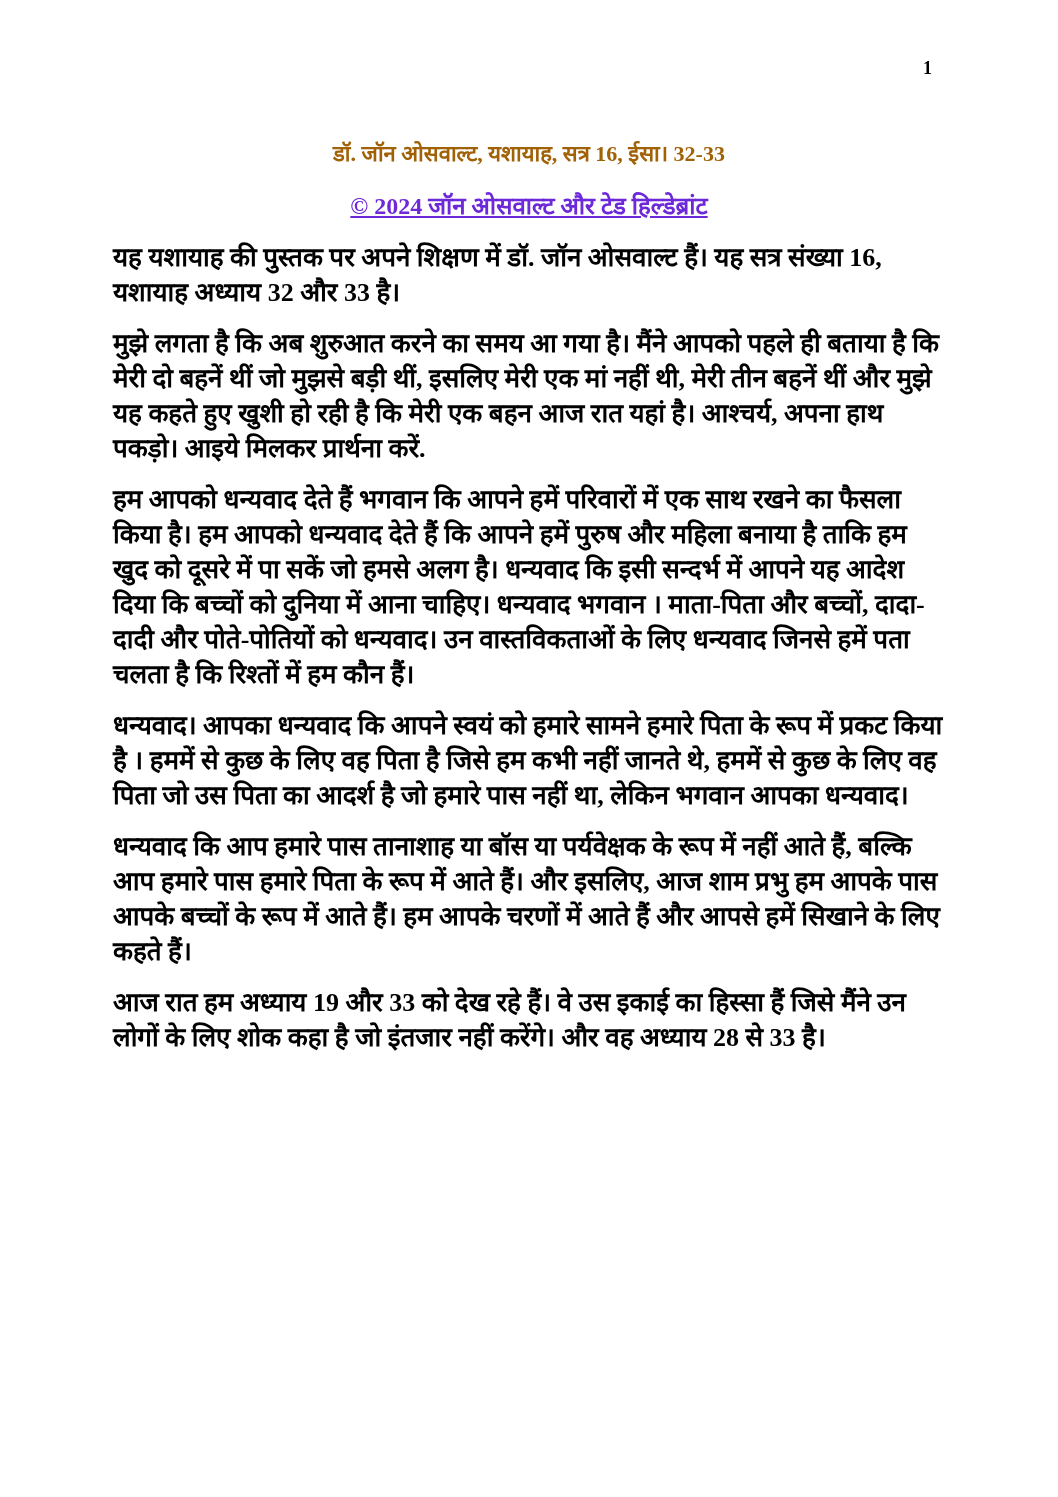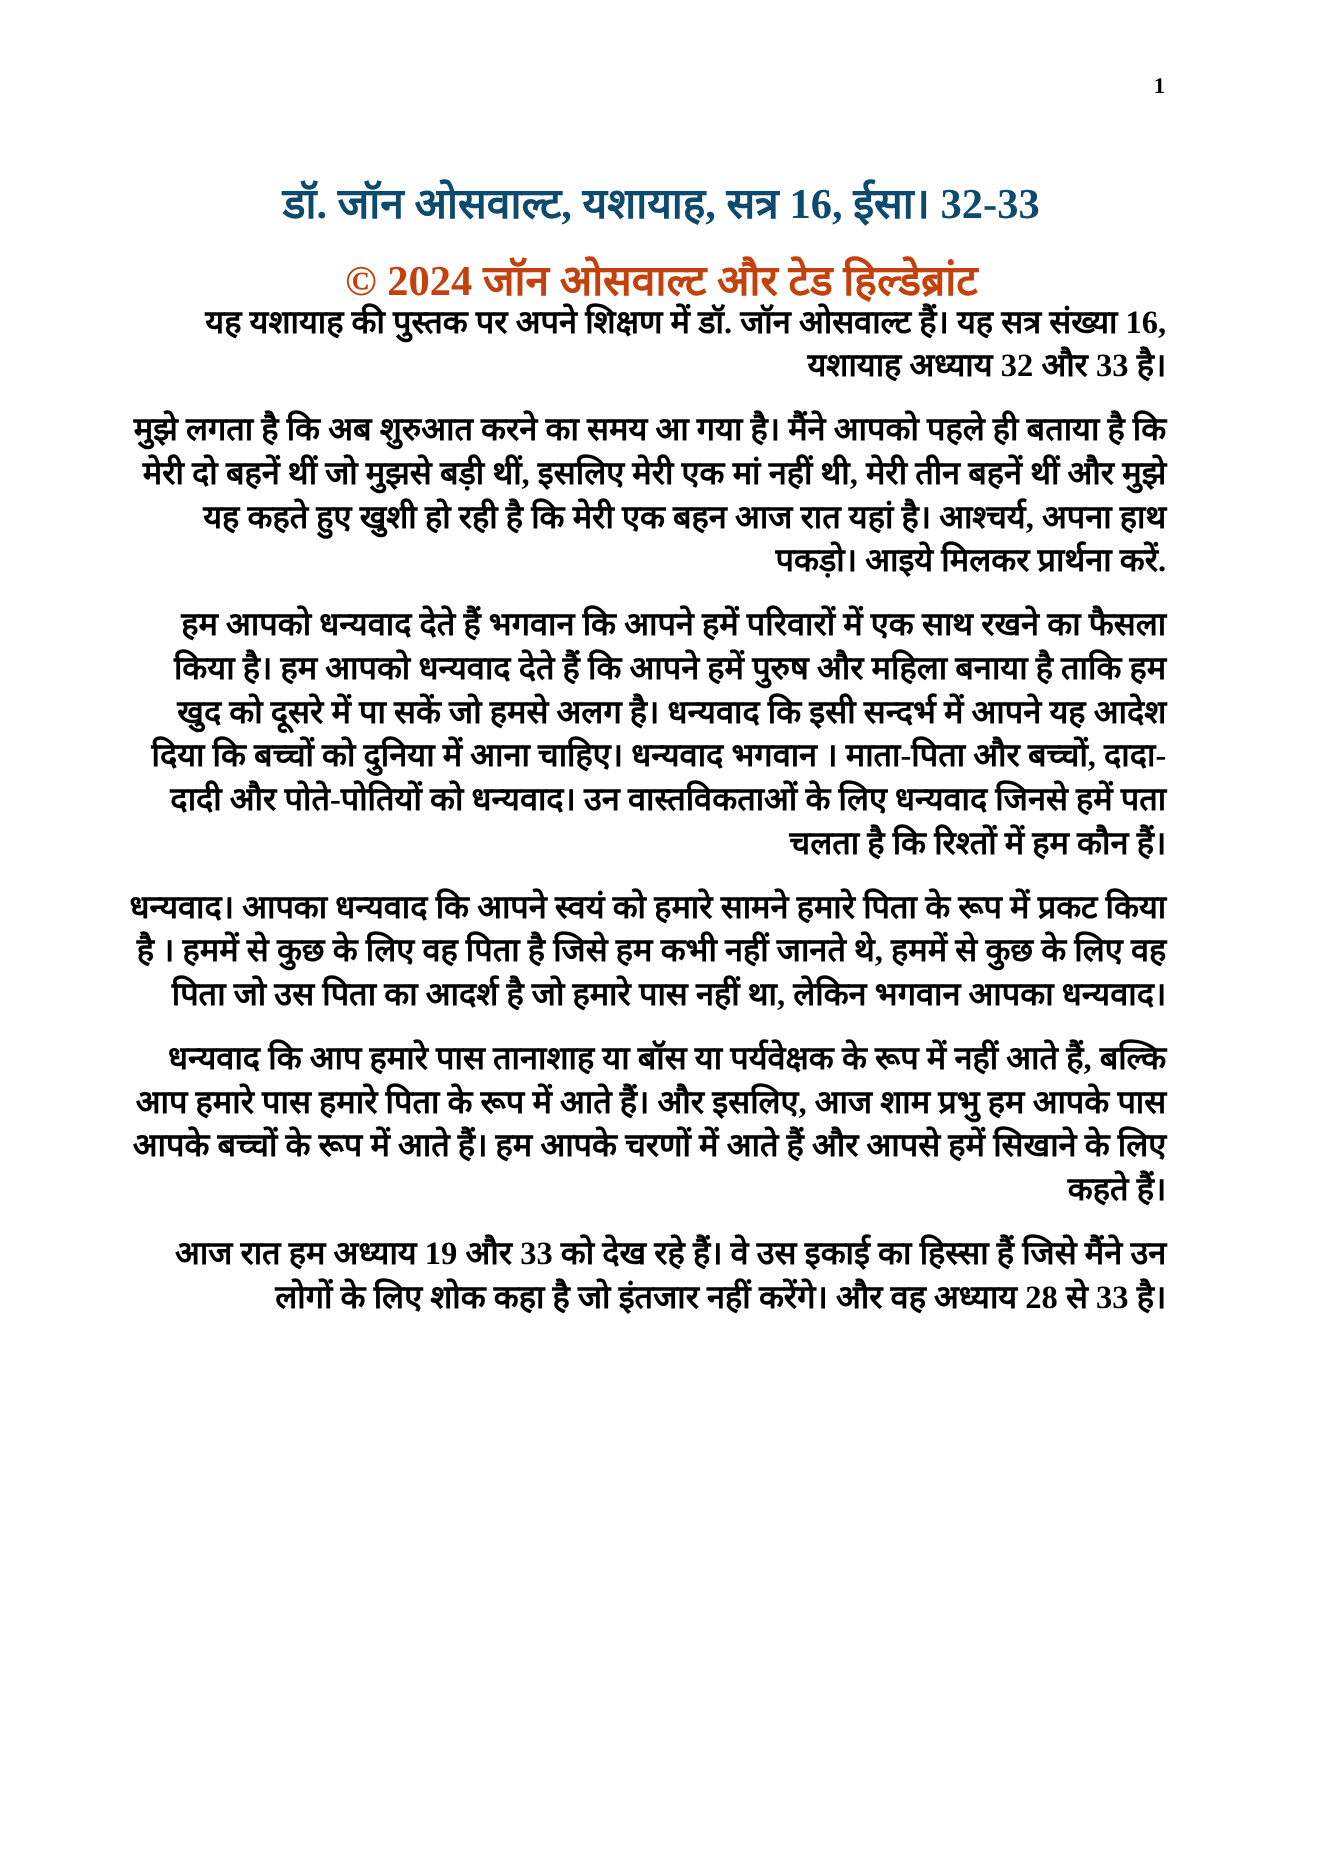--- a/index.html
+++ b/index.html
@@ -26,42 +26,43 @@
     color: #000000;
   }
   .header-block {
     position: absolute;
     top: 126px;
     left: 64px;
     width: 930px;
     text-align: center;
   }
   .doc-title {
-    margin: 14px;
-    font-size: 34px;
+    margin: 4px;
+    font-size: 22px;
     line-height: 48px;
     font-weight: bold;
-    color: #0c4a6e;
+    color: #a16207;
   }
   .doc-copyright {
     margin: 0;
-    font-size: 34px;
+    font-size: 24px;
     line-height: 48px;
     font-weight: bold;
-    color: #c2410c;
+    color: #6d28d9;
+    text-decoration: underline;
   }
   .body-text {
     position: absolute;
     top: 240px;
-    left: 100px;
+    left: 113px;
     width: 833px;
     font-size: 26px;
     line-height: 35px;
     font-weight: bold;
-    text-align: right;
+    text-align: left;
   }
   .body-text p {
     margin: 0 0 16px 0;
   }
 </style>
 </head>
 <body>
 
 <div class="page">
 

